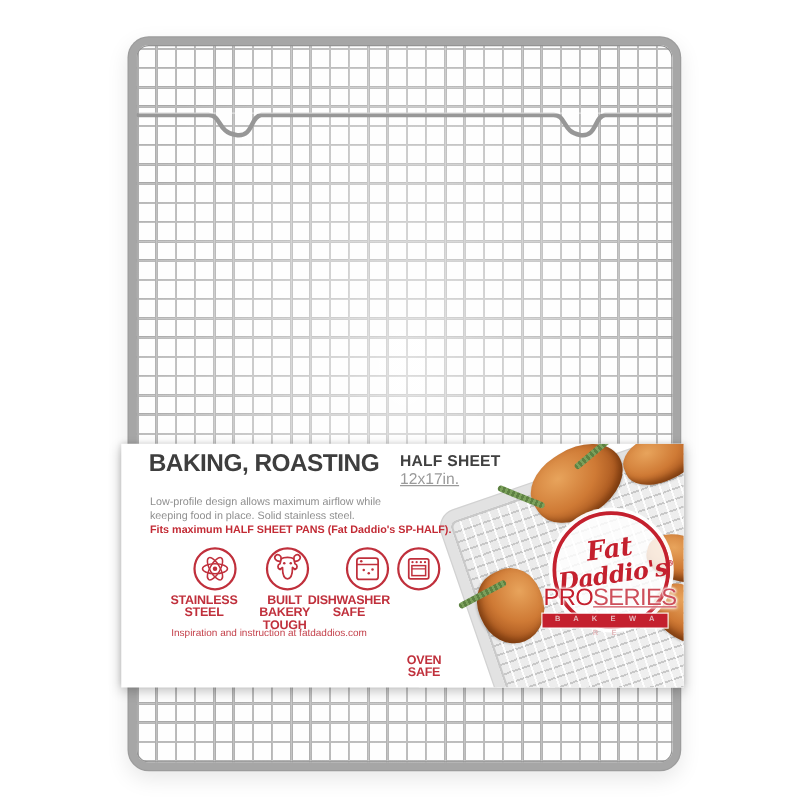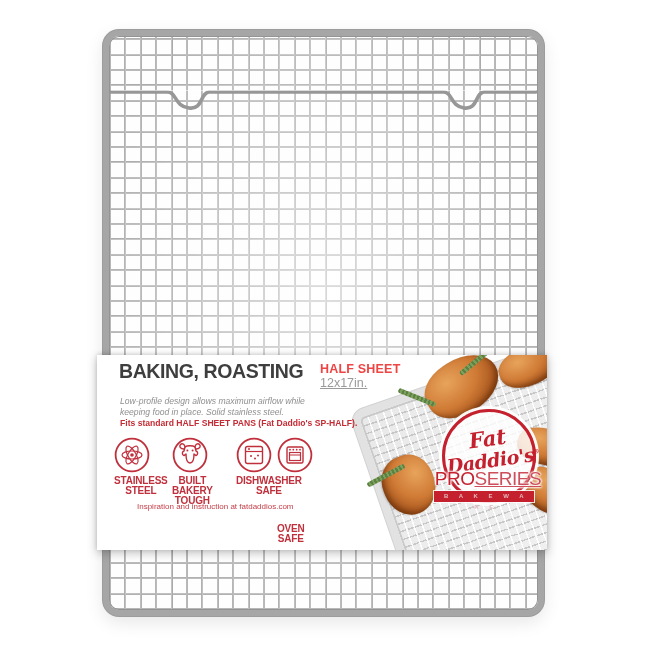--- a/index.html
+++ b/index.html
@@ -16,30 +16,30 @@
         box-shadow:inset 0 0 0 1px #949494, 0 0 0 1px #9c9c9c, 0 6px 18px rgba(0,0,0,0.10);}
   .support-wires{position:absolute;left:-6px;top:-6px;}
 
   
   .label{position:absolute;left:97px;top:355px;width:450px;height:195px;background:#ffffff;
          box-shadow:0 3px 9px rgba(0,0,0,0.25), 0 -1px 4px rgba(0,0,0,0.12);overflow:hidden;}
 
   .title{position:absolute;left:22px;top:6px;font-weight:700;font-size:19.5px;line-height:20.5px;
          letter-spacing:-0.4px;color:#3e3e3e;z-index:3;}
   .size-block{position:absolute;left:223px;top:7px;z-index:3;line-height:14px;}
-  .size-name{font-weight:700;font-size:12.5px;color:#ef4444;letter-spacing:0.2px;}
+  .size-name{font-weight:700;font-size:12.5px;color:#404040;letter-spacing:0.2px;}
   .size-dims{font-size:12.5px;color:#9a9a9a;text-decoration:underline;}
 
   .desc{position:absolute;left:23px;top:41px;margin:0;font-size:8.6px;line-height:11px;
-        color:#8f8f8f;white-space:pre-line;z-index:3;font-style:italic;}
+        color:#8f8f8f;white-space:pre-line;z-index:3;}
   .fits{position:absolute;left:23px;top:63px;margin:0;font-size:8.6px;font-weight:700;
         color:#c32b35;white-space:nowrap;z-index:3;}
 
   .feature{position:absolute;top:82px;width:76px;display:flex;flex-direction:column;
-           align-items:flex-start;z-index:3;}
+           align-items:flex-end;z-index:3;}
   .f1{left:17px;} .f2{left:75px;} .f3{left:128px;margin-left:11px;} .f4{left:180px;gap:48px;}
   .ficon{width:36px;height:36px;}
   .flabel{margin-top:3px;font-size:10px;line-height:10px;font-weight:700;color:#c0303c;
           text-align:center;white-space:pre-line;letter-spacing:-0.2px;}
 
   .footer-note{position:absolute;left:40px;top:147px;margin:0;font-size:8px;font-weight:400;
                color:#c4414b;z-index:3;}
 
   
   .photo{position:absolute;left:238px;top:0;right:0;bottom:0;overflow:hidden;z-index:1;background:#ffffff;}
@@ -120,21 +120,21 @@
     <div class="title">
       <div>BAKING, ROASTING</div>
     </div>
     <div class="size-block">
       <div class="size-name">HALF SHEET</div>
       <div class="size-dims">12x17in.</div>
     </div>
 
     <p class="desc">Low-profile design allows maximum airflow while
 keeping food in place. Solid stainless steel.</p>
-    <p class="fits">Fits standard HALF SHEET PANS (Fat Daddio's SP-HALF).</p>
+    <p class="fits">Fits maximum HALF SHEET PANS (Fat Daddio's SP-HALF).</p>
 
     <div class="feature f1">
       <svg class="ficon" viewBox="0 0 36 36">
         <circle cx="18" cy="18" r="16.4" fill="none" stroke="#c0303c" stroke-width="1.8"></circle>
         <g fill="none" stroke="#c0303c" stroke-width="1.2">
           <ellipse cx="18" cy="18" rx="10" ry="4"></ellipse>
           <ellipse cx="18" cy="18" rx="10" ry="4" transform="rotate(60 18 18)"></ellipse>
           <ellipse cx="18" cy="18" rx="10" ry="4" transform="rotate(120 18 18)"></ellipse>
         </g>
         <circle cx="18" cy="18" r="1.8" fill="#c0303c"></circle>

